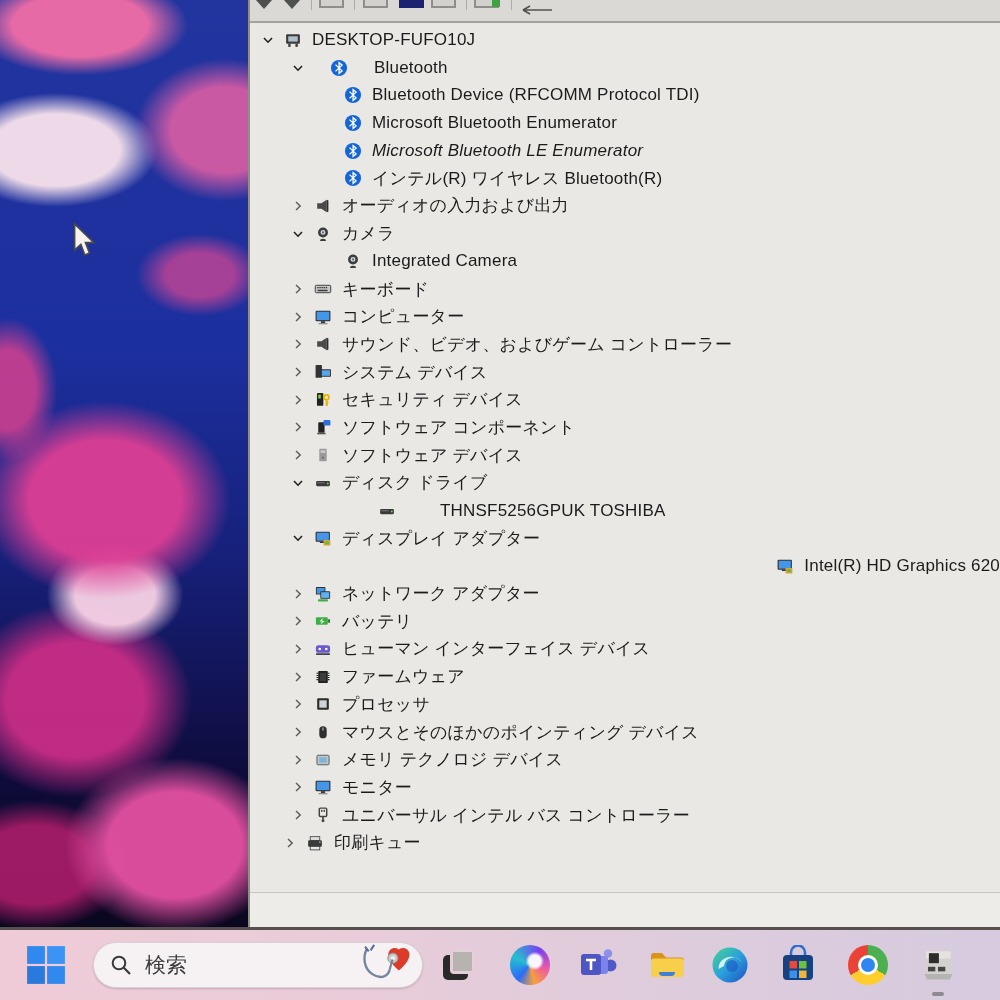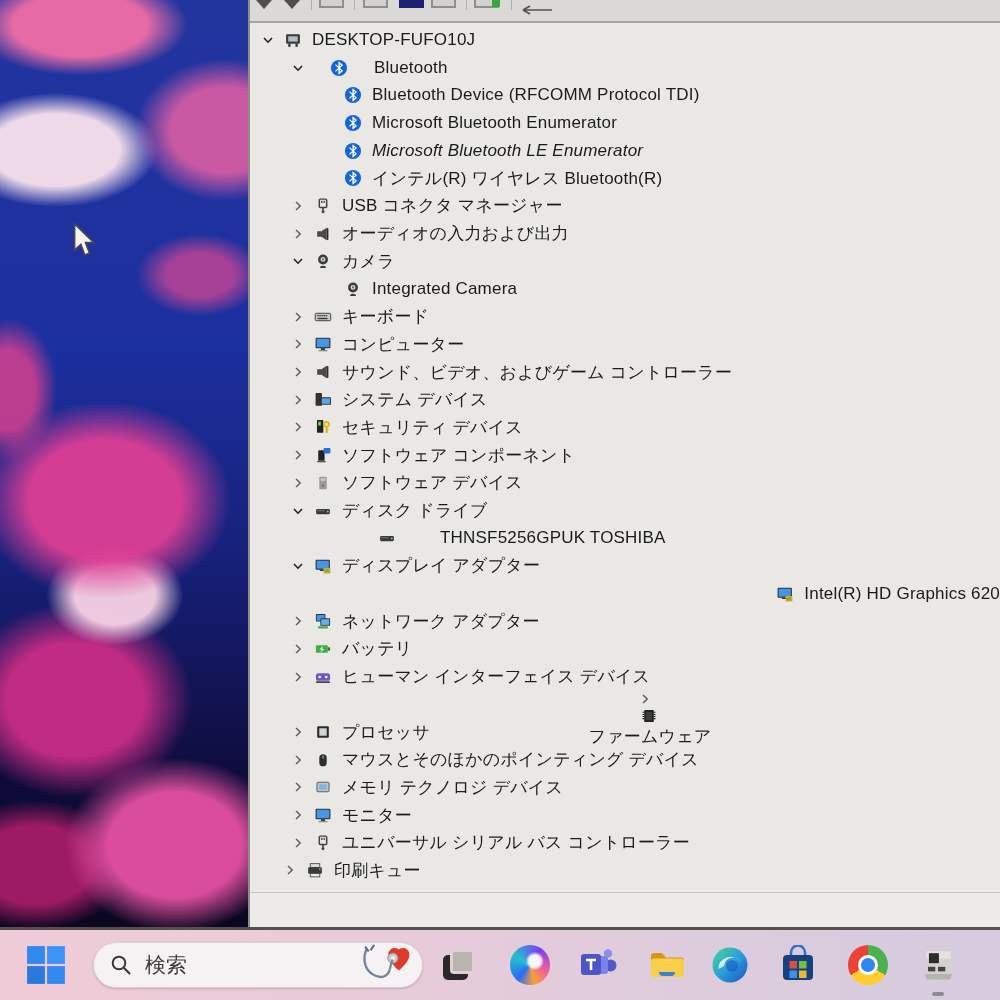--- a/index.html
+++ b/index.html
@@ -175,37 +175,20 @@
     <span class="tlabel">インテル(R) ワイヤレス Bluetooth(R)</span>
   </div>
         <div class="row" style="padding-left: 40px;">
     <span class="chev">
             <svg viewBox="0 0 16 16" width="16" height="16">
               <path d="M6 4 L10.2 8 L6 12" stroke="#5a5a5a" stroke-width="1.4" fill="none"></path>
             </svg>
           </span>
     <span class="ticon">
             <svg viewBox="0 0 17 17" xmlns="http://www.w3.org/2000/svg">
-              <rect x="5" y="2" width="7" height="8" rx="1" fill="none" stroke="#444" stroke-width="1.4"></rect>
-              <rect x="6.7" y="3.6" width="1.3" height="2" fill="#444"></rect>
-              <rect x="9" y="3.6" width="1.3" height="2" fill="#444"></rect>
-              <path d="M8.5 10 L8.5 13" stroke="#444" stroke-width="1.6"></path>
-              <circle cx="8.5" cy="14" r="1.4" fill="#444"></circle>
-            </svg>
-          </span>
-    <span class="tlabel">USB コネクタ マネージャー</span>
-  </div>
-        <div class="row" style="padding-left: 40px;">
-    <span class="chev">
-            <svg viewBox="0 0 16 16" width="16" height="16">
-              <path d="M6 4 L10.2 8 L6 12" stroke="#5a5a5a" stroke-width="1.4" fill="none"></path>
-            </svg>
-          </span>
-    <span class="ticon">
-            <svg viewBox="0 0 17 17" xmlns="http://www.w3.org/2000/svg">
               <path d="M3 6 L7 6 L12 2.5 L12 14.5 L7 11 L3 11 Z" fill="#4a4a4a"></path>
               <path d="M12 2.5 L13.6 3.2 L13.6 13.8 L12 14.5 Z" fill="#2c2c2c"></path>
             </svg>
           </span>
     <span class="tlabel">オーディオの入力および出力</span>
   </div>
         <div class="row" style="padding-left: 40px;">
     <span class="chev">
             <svg viewBox="0 0 16 16" width="16" height="16">
               <path d="M4 6 L8 10.2 L12 6" stroke="#222" stroke-width="1.6" fill="none"></path>
@@ -442,21 +425,21 @@
     <span class="ticon">
             <svg viewBox="0 0 17 17" xmlns="http://www.w3.org/2000/svg">
               <rect x="1.8" y="5" width="13.4" height="7" rx="2.4" fill="#6a5acd"></rect>
               <circle cx="5.4" cy="8.5" r="1.2" fill="#fff"></circle>
               <circle cx="11.6" cy="8.5" r="1.2" fill="#fff"></circle>
               <rect x="1.8" y="12.6" width="13.4" height="1.5" rx="0.7" fill="#444"></rect>
             </svg>
           </span>
     <span class="tlabel">ヒューマン インターフェイス デバイス</span>
   </div>
-        <div class="row" style="padding-left: 40px; flex-direction: column;">
+        <div class="row" style="padding-left: 40px;">
     <span class="chev">
             <svg viewBox="0 0 16 16" width="16" height="16">
               <path d="M6 4 L10.2 8 L6 12" stroke="#5a5a5a" stroke-width="1.4" fill="none"></path>
             </svg>
           </span>
     <span class="ticon">
             <svg viewBox="0 0 17 17" xmlns="http://www.w3.org/2000/svg">
               <rect x="4" y="2.8" width="9" height="11.4" rx="0.8" fill="#1e1e1e"></rect>
               <rect x="5.5" y="4.4" width="6" height="8.2" fill="#3c3c3c"></rect>
               <path d="M2.4 5 H4 M2.4 7 H4 M2.4 9 H4 M2.4 11 H4 M13 5 H14.6 M13 7 H14.6 M13 9 H14.6 M13 11 H14.6" stroke="#1e1e1e" stroke-width="1"></path>
@@ -530,21 +513,21 @@
           </span>
     <span class="ticon">
             <svg viewBox="0 0 17 17" xmlns="http://www.w3.org/2000/svg">
               <rect x="5" y="2" width="7" height="8" rx="1" fill="none" stroke="#444" stroke-width="1.4"></rect>
               <rect x="6.7" y="3.6" width="1.3" height="2" fill="#444"></rect>
               <rect x="9" y="3.6" width="1.3" height="2" fill="#444"></rect>
               <path d="M8.5 10 L8.5 13" stroke="#444" stroke-width="1.6"></path>
               <circle cx="8.5" cy="14" r="1.4" fill="#444"></circle>
             </svg>
           </span>
-    <span class="tlabel">ユニバーサル シリアル バス コントローラー</span>
+    <span class="tlabel">ユニバーサル インテル バス コントローラー</span>
   </div>
         <div class="row" style="padding-left: 32px;">
     <span class="chev">
             <svg viewBox="0 0 16 16" width="16" height="16">
               <path d="M6 4 L10.2 8 L6 12" stroke="#5a5a5a" stroke-width="1.4" fill="none"></path>
             </svg>
           </span>
     <span class="ticon">
             <svg viewBox="0 0 17 17" xmlns="http://www.w3.org/2000/svg">
               <rect x="4" y="2.5" width="9" height="3.6" fill="#dcdcdc" stroke="#444" stroke-width="0.8"></rect>

